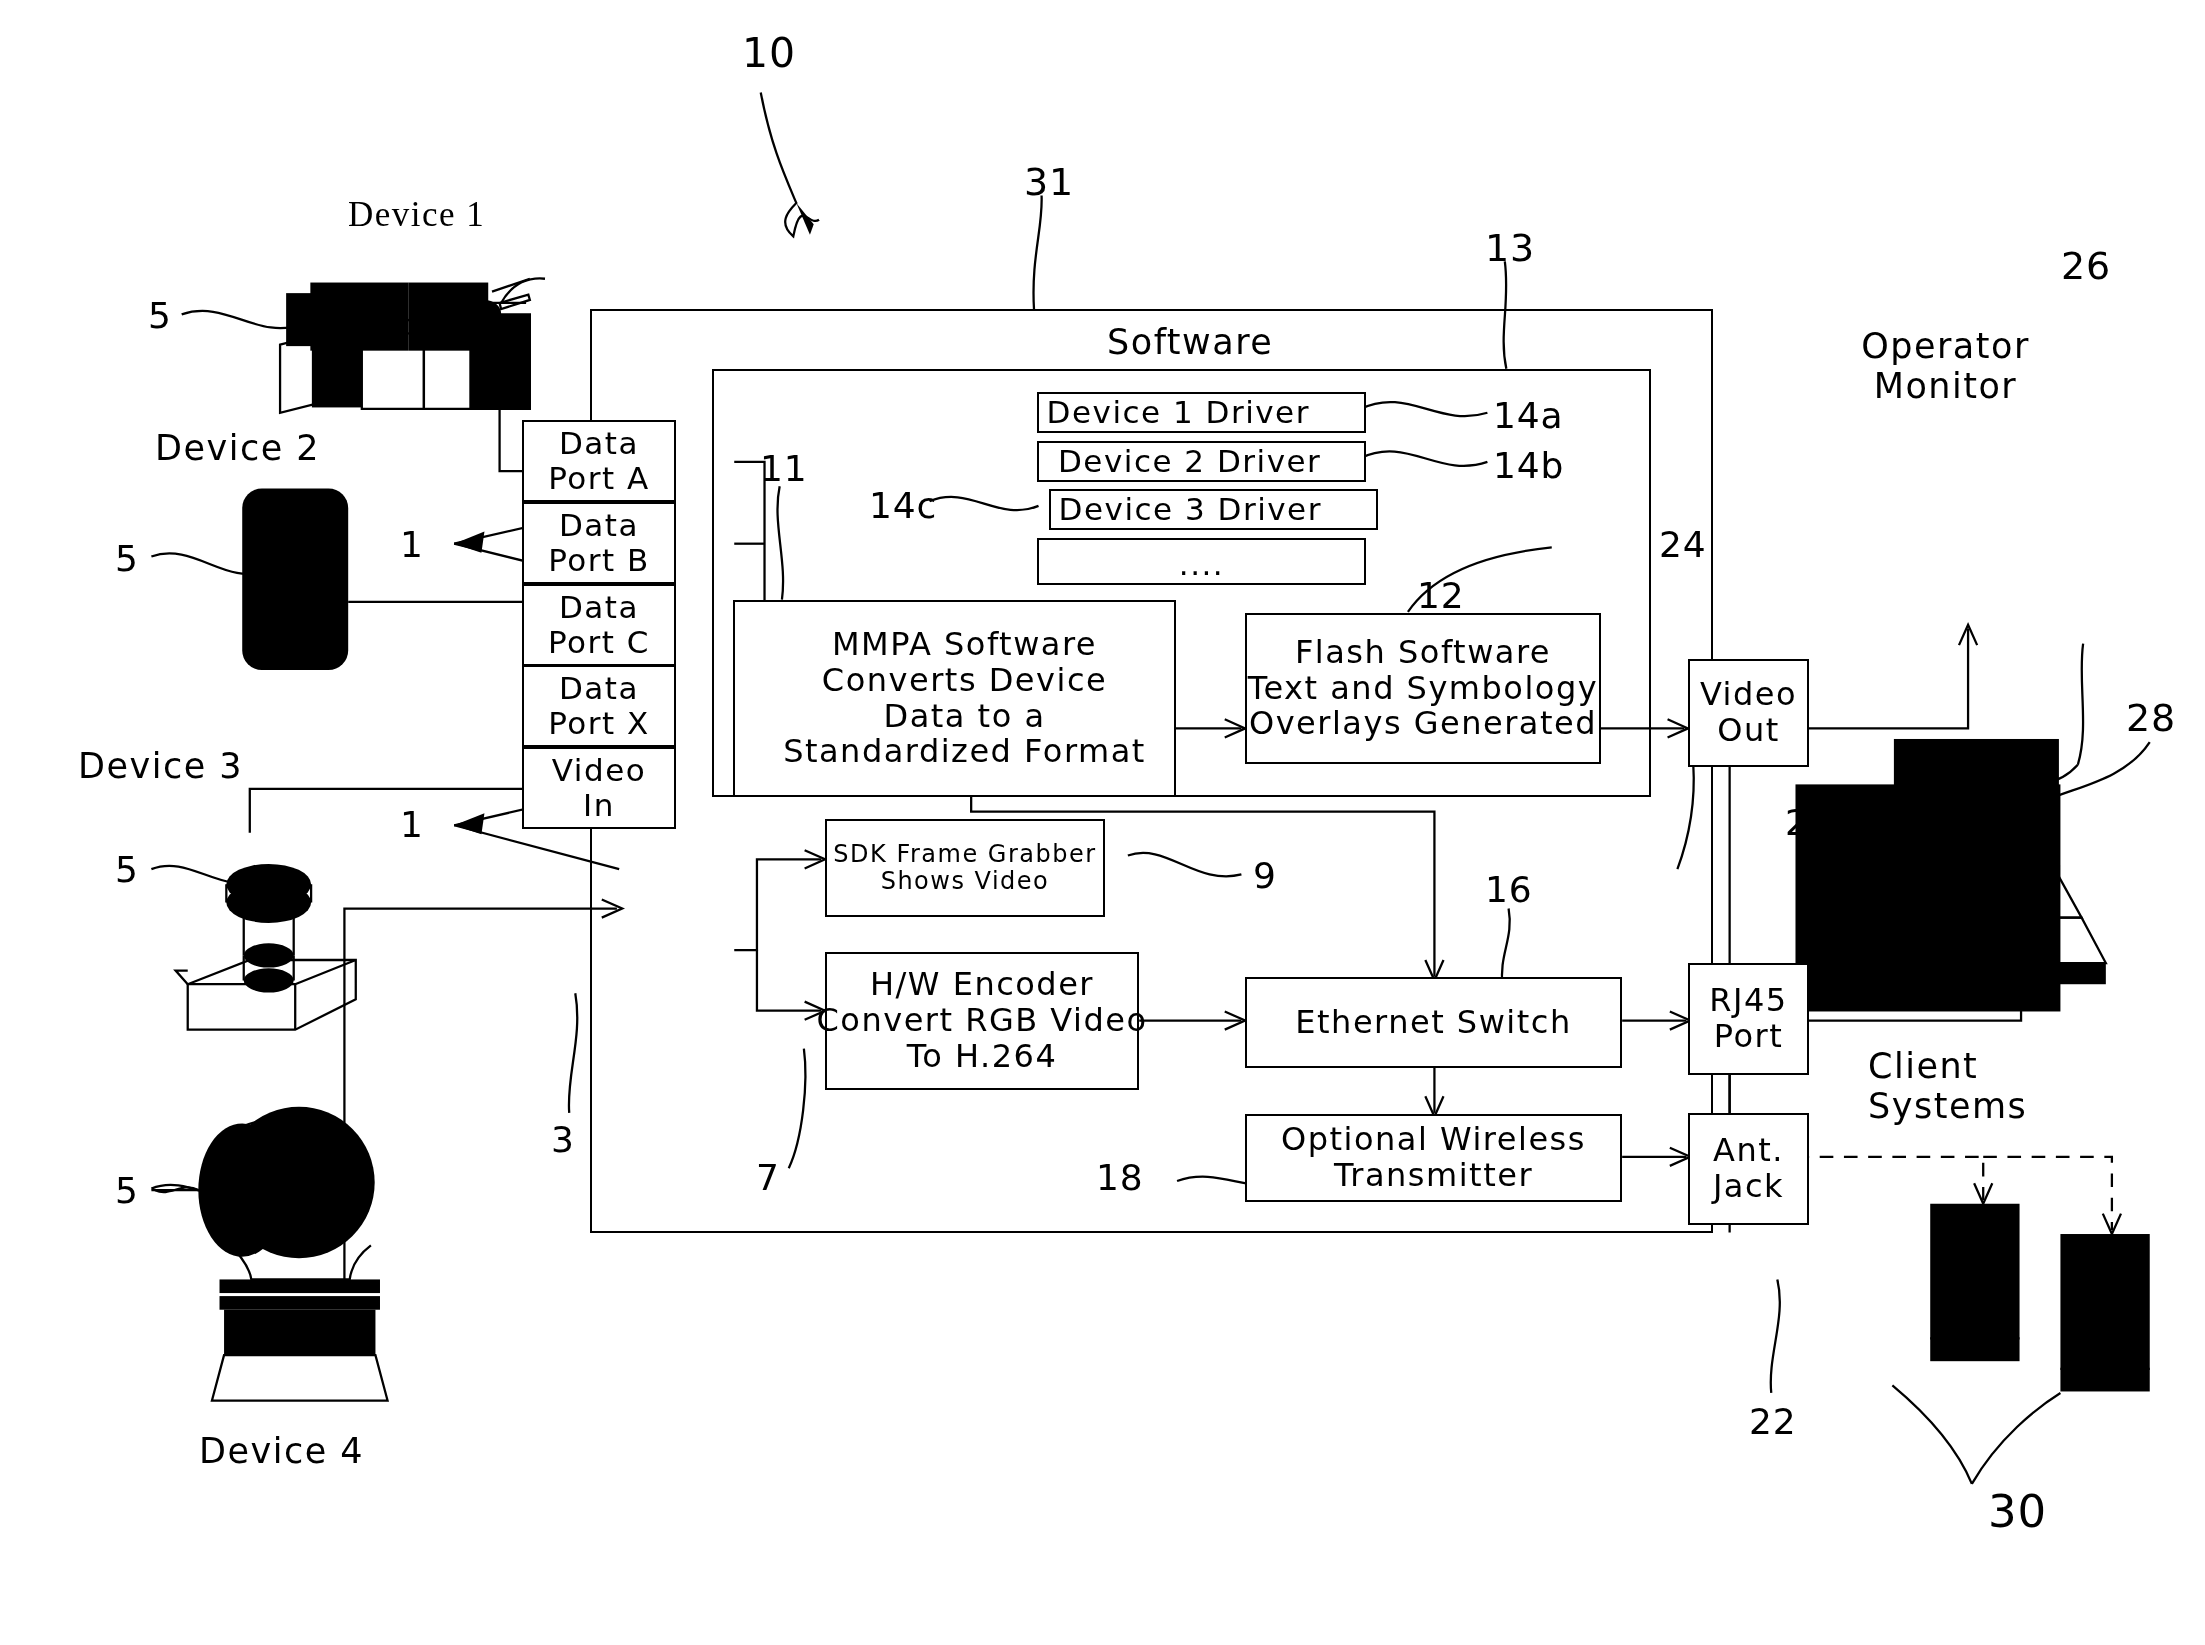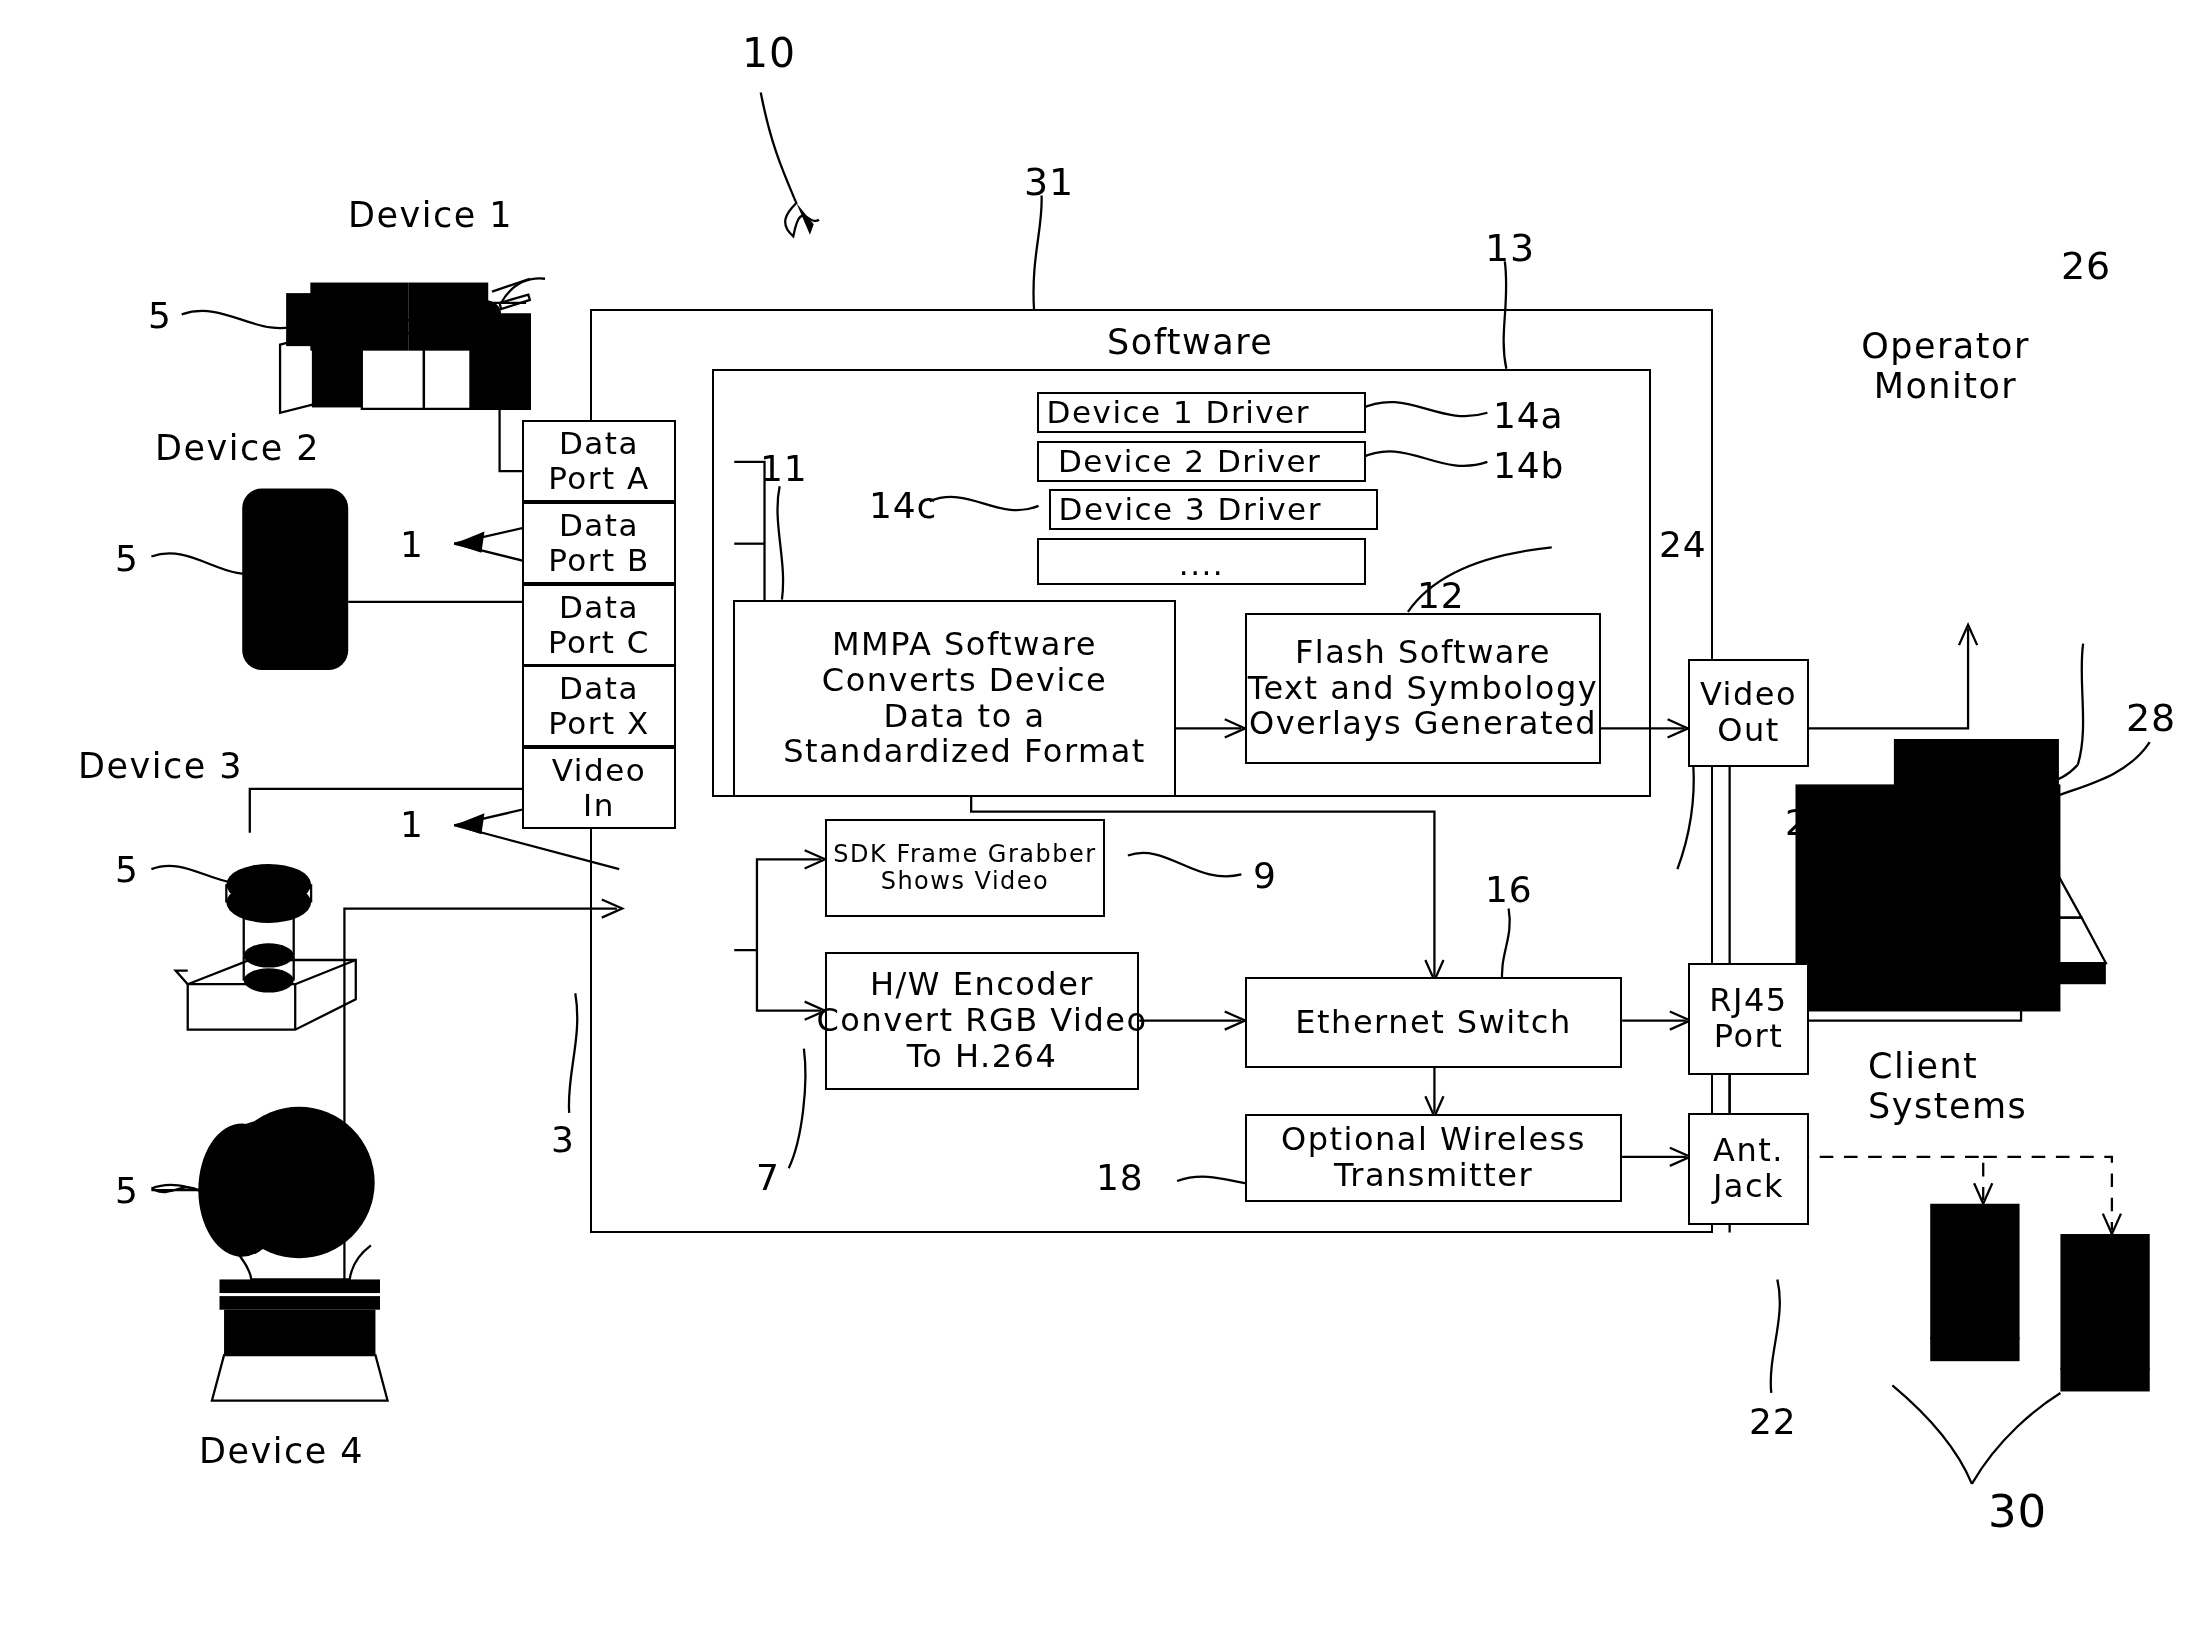--- a/index.html
+++ b/index.html
@@ -320,21 +320,21 @@
       <path d="M2550 1768 L2668 1768"></path>
 
       <rect x="2722" y="1630" width="118" height="208"></rect>
       <rect x="2754" y="1646" width="42" height="12" rx="5"></rect>
       <rect x="2754" y="1688" width="78" height="48"></rect>
       <path d="M2722 1808 L2840 1808"></path>
     </g>
 
   </svg>
 
-  <div class="lbl" style="left:348px;top:195px;font-size:35px;">Device 1</div>
+  <div class="lbl" style="left:348px;top:195px;font-size:35px;font-family:Liberation Serif, serif;">Device 1</div>
   <div class="lbl" style="left:155px;top:428px;font-size:35px;">Device 2</div>
   <div class="lbl" style="left:78px;top:746px;font-size:35px;">Device 3</div>
   <div class="lbl" style="left:199px;top:1431px;font-size:35px;">Device 4</div>
 
   <div class="refnum" style="left:148px;top:295px;">5</div>
   <div class="refnum" style="left:115px;top:538px;">5</div>
   <div class="refnum" style="left:115px;top:849px;">5</div>
   <div class="refnum" style="left:115px;top:1170px;">5</div>
 
   <div class="refnum" style="left:400px;top:524px;">1</div>

